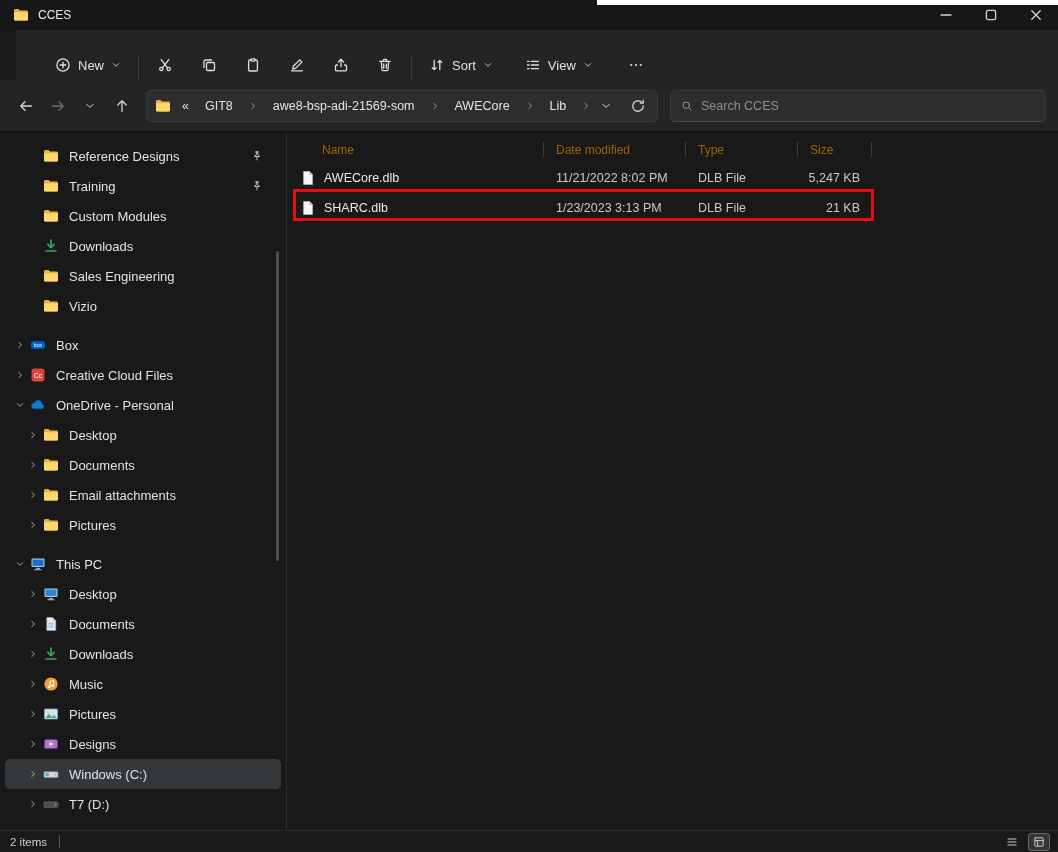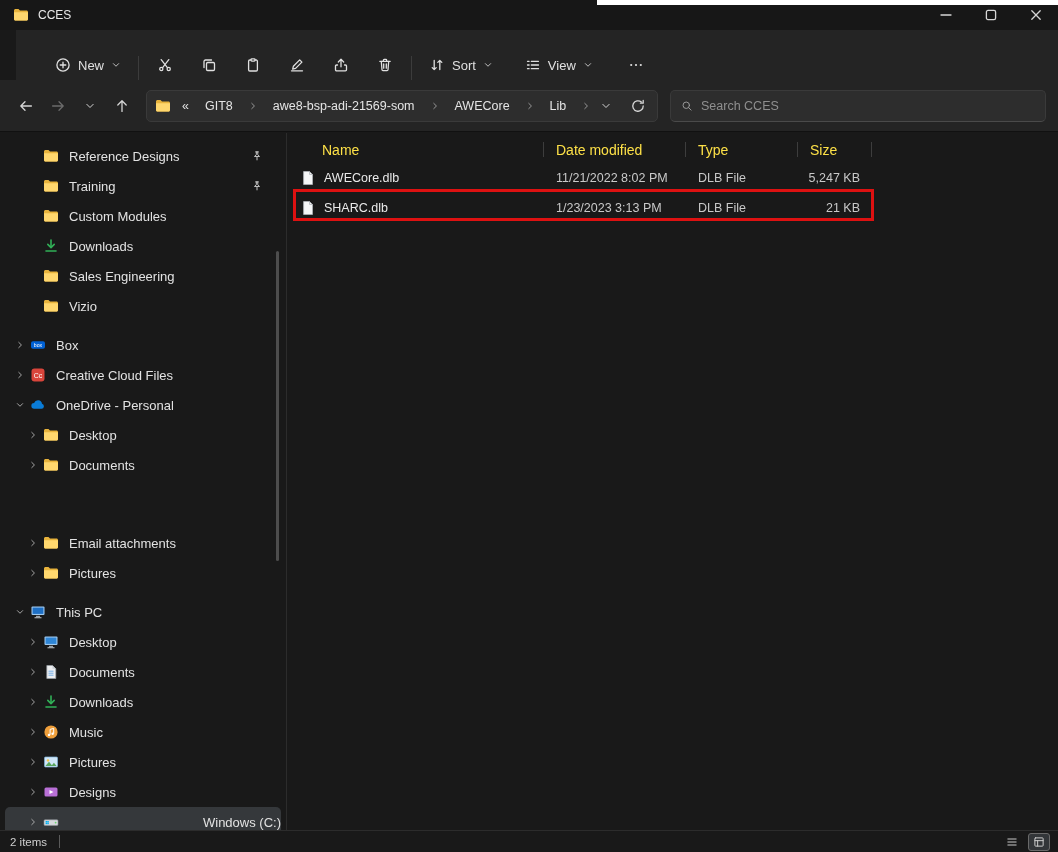--- a/index.html
+++ b/index.html
@@ -61,21 +61,21 @@
   .side-item.group-end { margin-bottom:9px; }
   .side-item .chev { width:17px; display:inline-flex; justify-content:center; color:#c4c4c4; flex:0 0 17px; }
   .side-item .ic { width:20px; flex:0 0 20px; justify-content:center; }
   .side-item .lab { margin-left:8px; flex:1; white-space:nowrap; overflow:hidden; }
   .side-item .pin { margin-right:14px; color:#c9c9c9; }
   .side-scroll { position:absolute; right:7px; top:118px; width:3px; height:310px; background:#4d4d4d; border-radius:2px; }
 
   
   .files { position:absolute; top:133px; left:288px; right:0; bottom:22px; background:#191919; }
   .fheader { display:grid; grid-template-columns:256px 142px 112px 74px; height:27px; align-items:center;
-    font-size:14px; color:#fde047; margin-top:3px; }
+    font-size:12px; color:#a16207; margin-top:3px; }
   .fheader .hcell { padding-left:12px; position:relative; height:100%; display:flex; align-items:center; }
   .fheader .hcell:first-child { padding-left:34px; }
   .fheader .hcell::after { content:""; position:absolute; right:0; top:6px; bottom:6px; width:1px; background:#3d3d3d; }
   .frow { display:grid; grid-template-columns:256px 142px 112px 74px; height:30px; align-items:center;
     font-size:12.5px; }
   .frow .name { display:flex; align-items:center; gap:8px; padding-left:12px; color:#eaeaea; white-space:nowrap; }
   .frow .meta { color:#c9c9c9; padding-left:12px; }
   .frow .size { color:#c9c9c9; text-align:right; padding-right:12px; }
 
   .annotation { position:absolute; left:293px; top:189px; width:581px; height:32px;
@@ -475,21 +475,21 @@
           </span>
         </span>
         <span class="ic">
           <svg viewBox="0 0 16 16">
             <path d="M1 3.5C1 2.7 1.7 2 2.5 2h3L7 3.5h6.5c.8 0 1.5.7 1.5 1.5v7c0 .8-.7 1.5-1.5 1.5h-11C1.7 13.5 1 12.8 1 12V3.5z" fill="#e8b33c"></path>
             <path d="M1 5.2h14V12c0 .8-.7 1.5-1.5 1.5h-11C1.7 13.5 1 12.8 1 12V5.2z" fill="#ffd76e"></path>
           </svg>
         </span>
         <span class="lab">Documents</span>
       </div>
-      <div class="side-item" style="padding-left: 19px; margin-top: 48px;">
+      <div class="side-item" style="padding-left: 19px;">
         <span class="chev">
           <span class="ic xs">
             <svg viewBox="0 0 16 16" fill="none" stroke="currentColor" stroke-width="1.3" stroke-linecap="round" stroke-linejoin="round">
               <path d="M6 3.8L10.3 8 6 12.2"></path>
             </svg>
           </span>
         </span>
         <span class="ic">
           <svg viewBox="0 0 16 16">
             <path d="M1 3.5C1 2.7 1.7 2 2.5 2h3L7 3.5h6.5c.8 0 1.5.7 1.5 1.5v7c0 .8-.7 1.5-1.5 1.5h-11C1.7 13.5 1 12.8 1 12V3.5z" fill="#e8b33c"></path>
@@ -628,21 +628,21 @@
           </span>
         </span>
         <span class="ic">
           <svg viewBox="0 0 16 16">
             <rect x="1.5" y="3.5" width="13" height="9" rx="1.5" fill="#b86fd6"></rect>
             <path d="M6.5 6l4 2-4 2z" fill="#fff"></path>
           </svg>
         </span>
         <span class="lab">Designs</span>
       </div>
-      <div class="side-item selected" style="padding-left: 19px; text-align: right;">
+      <div class="side-item selected" style="padding-left: 19px;">
         <span class="chev">
           <span class="ic xs">
             <svg viewBox="0 0 16 16" fill="none" stroke="currentColor" stroke-width="1.3" stroke-linecap="round" stroke-linejoin="round">
               <path d="M6 3.8L10.3 8 6 12.2"></path>
             </svg>
           </span>
         </span>
         <span class="ic">
           <svg viewBox="0 0 16 16">
             <rect x="1" y="5.8" width="14" height="5.6" rx="1" fill="#d7dade" stroke="#8b9096" stroke-width="0.6"></rect>

